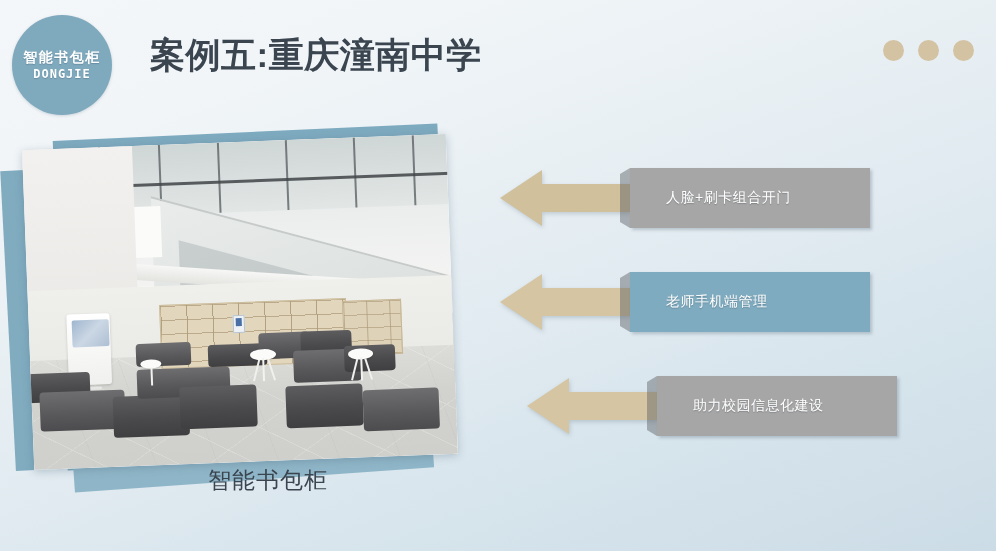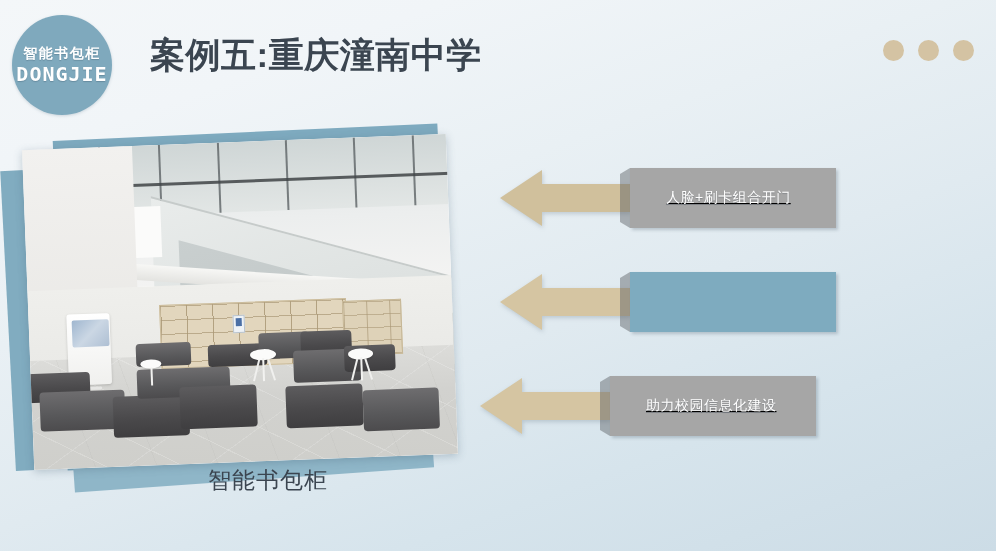--- a/index.html
+++ b/index.html
@@ -25,21 +25,21 @@
     display: flex; flex-direction: column;
     align-items: center; justify-content: center;
     box-shadow: 0 1px 3px rgba(90,120,140,.25);
   }
   .logo-cn {
     color: #ffffff; font-size: 14px; letter-spacing: 1.5px;
     font-weight: 700; line-height: 1.1;
     text-shadow: 0 1px 1px rgba(60,90,110,.35);
   }
   .logo-en {
-    color: #ffffff; font-size: 20px; font-weight: 700;
+    color: #ffffff; font-size: 12px; font-weight: 700;
     letter-spacing: 1px; margin-top: 3px; line-height: 1;
     font-family: "DejaVu Sans Mono", monospace;
     text-shadow: 0 1px 1px rgba(60,90,110,.35);
   }
   .slide-title {
     position: absolute; left: 150px; top: 32px;
     font-size: 35px; font-weight: 700; color: #3b4550;
     letter-spacing: .5px; white-space: nowrap;
   }
   .dots {
@@ -136,24 +136,23 @@
   }
 
   
   .callout { position: absolute; height: 60px; display: flex; align-items: stretch; }
   .callout .arrow {
     position: relative; width: 130px; height: 60px;
     filter: drop-shadow(1px 2px 2px rgba(80,100,115,.25));
   }
   .callout .arrow svg { display: block; width: 130px; height: 60px; }
   .callout .box {
-    position: relative; width: 206px; height: 60px;
+    position: relative; width: 240px; height: 60px;
     display: flex; align-items: center;
     box-shadow: 2px 2px 3px rgba(80,100,115,.3);
-    text-decoration: underline;
   }
   .callout .box-label {
     color: #ffffff; font-size: 14px; letter-spacing: .5px;
     padding-left: 36px;
     text-shadow: 0 1px 1px rgba(60,70,80,.35);
   }
   .callout .notch {
     position: absolute; left: -10px; top: 0; width: 10px; height: 60px;
     background: rgba(90,95,100,.45);
     clip-path: polygon(0 10%, 100% 0, 100% 100%, 0 90%);
@@ -261,24 +260,25 @@
   </div>
 
   <div class="callout" style="left:500px; top:272px;">
     <div class="arrow">
       <svg viewBox="0 0 130 60" preserveAspectRatio="none">
         <polygon points="0,30 42,2 42,16 130,16 130,44 42,44 42,58" fill="#d5c5a2"></polygon>
       </svg>
     </div>
     <div class="box" style="background:#7eabbf;">
       <span class="notch"></span>
-    </div>
-  </div>
-
-  <div class="callout" style="left:480px; top:376px;">
+      <span class="box-label">老师手机端管理</span>
+    </div>
+  </div>
+
+  <div class="callout" style="left:527px; top:376px;">
     <div class="arrow">
       <svg viewBox="0 0 130 60" preserveAspectRatio="none">
         <polygon points="0,30 42,2 42,16 130,16 130,44 42,44 42,58" fill="#d5c5a2"></polygon>
       </svg>
     </div>
     <div class="box" style="background:#a6a6a6;">
       <span class="notch"></span>
       <span class="box-label">助力校园信息化建设</span>
     </div>
   </div>

